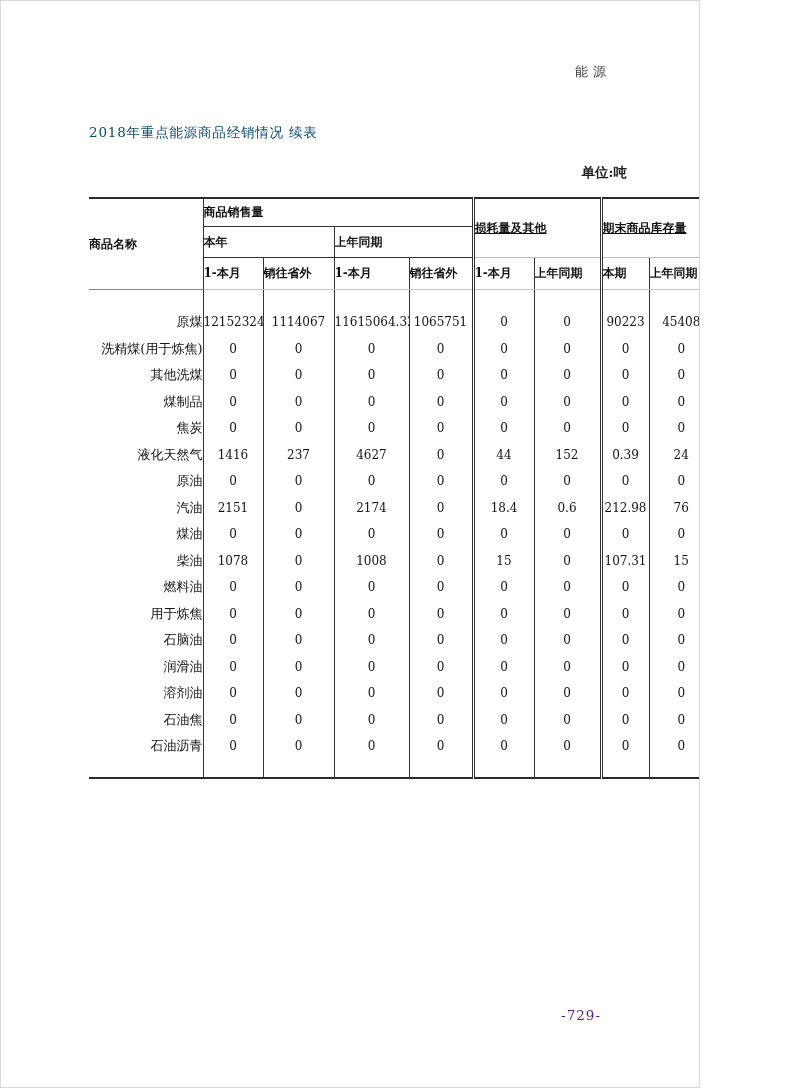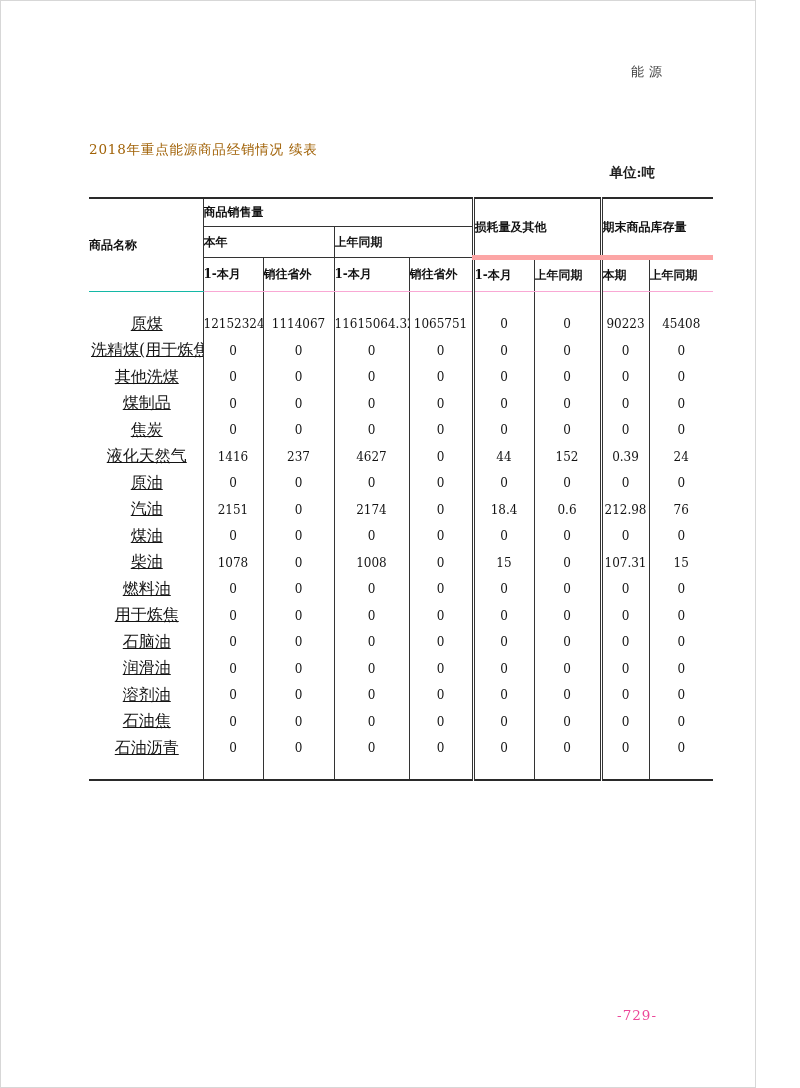--- a/index.html
+++ b/index.html
@@ -1,46 +1,46 @@
 <!DOCTYPE html>
 <html><head>
 <meta charset="utf-8">
 <style>
   html, body { margin: 0; padding: 0; background: #ffffff; }
   .page {
     position: relative;
-    width: 756px;
+    width: 700px;
     height: 1088px;
     box-sizing: border-box;
     background: #ffffff;
     border: 1px solid #d7d7d7;
     font-family: "DejaVu Serif", "Liberation Serif", serif;
     color: #161616;
     overflow: hidden;
   }
   .section-header {
     position: absolute;
     top: 62px;
     right: 88px;
     font-size: 13px;
     letter-spacing: 5px;
     color: #3c3c3c;
   }
   .doc-title {
     position: absolute;
-    top: 140px;
+    top: 123px;
     left: 88px;
     font-size: 13.5px;
     letter-spacing: 0.8px;
-    color: #a16207;
+    color: #0c4a6e;
   }
   .unit-label {
     position: absolute;
     top: 163px;
-    right: 100px;
+    right: 72px;
     font-size: 13.5px;
     font-weight: bold;
     color: #1d1d1d;
   }
   table.stat-table {
     position: absolute;
     left: 88px;
     top: 196px;
     width: 624px;
     border-collapse: collapse;
@@ -64,45 +64,44 @@
     font-weight: bold;
     font-size: 12px;
     text-align: left;
     color: #111111;
   }
   .hrowA th { height: 27px; }
   .hrowB th { height: 30px; margin-left: 16px; }
   .hrowC th { height: 31px; }
   th.h-sales { border-bottom: 1px solid #333333; }
   th.h-sub   { border-bottom: 1px solid #333333; }
-  th.h-grp2  { border-bottom: 5px solid #fca5a5; }
+  th.h-grp2  { border-bottom: 1px solid #fca5a5; text-decoration: underline; }
   th.h-cols  { border-bottom: 1px solid #f9a8d4; }
   th.h-name  { border-bottom: 1px solid #14b8a6; }
   
   .data-row td {
     height: 26.5px;
     font-size: 12px;
     text-align: center;
     color: #141414;
   }
   .data-row td.name-cell {
-    text-align: center;
+    text-align: right;
     padding-left: 2px;
-    font-size: 16px;
-    text-decoration: underline;
+    font-size: 13px;
   }
   tr.spacer-top td { height: 19px; }
   tr.spacer-bottom td { height: 17px; }
   .page-number {
     position: absolute;
     top: 1006px;
     right: 98px;
     font-size: 13.5px;
     letter-spacing: 1px;
-    color: #ec4899;
+    color: #4c1d95;
   }
 </style>
 </head>
 <body>
 
 <div class="page">
 
   <div class="section-header">能源</div>
 
   <div class="doc-title">2018年重点能源商品经销情况 续表</div>

